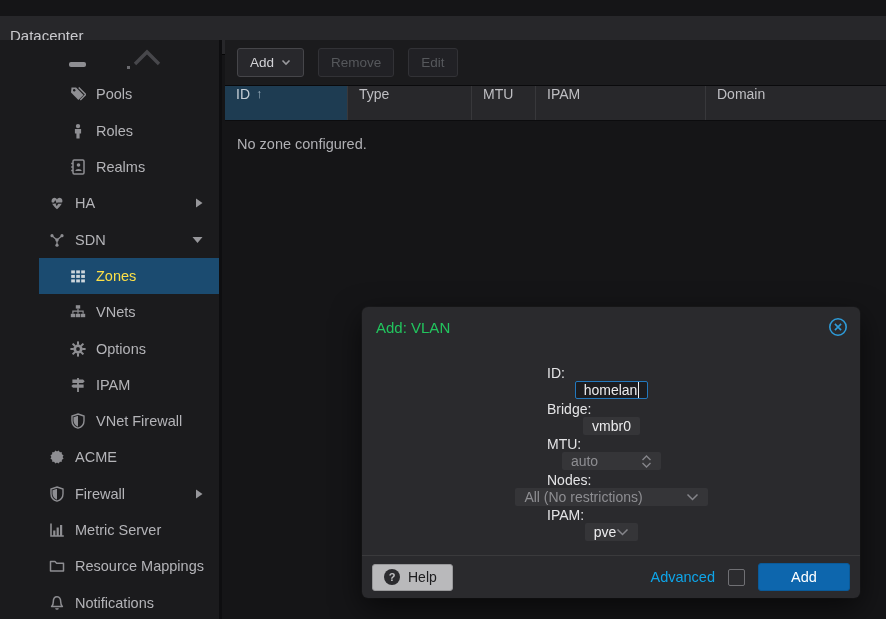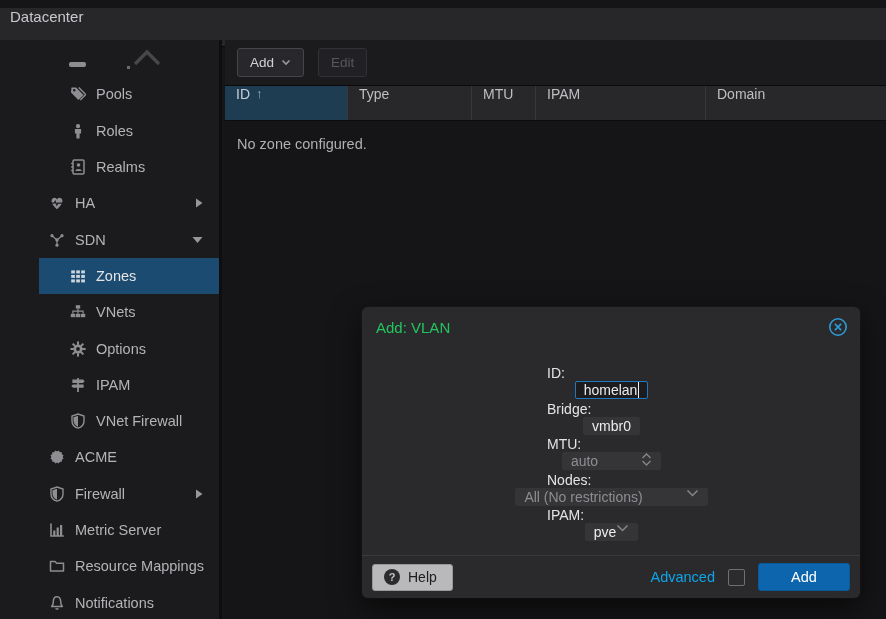--- a/index.html
+++ b/index.html
@@ -4,40 +4,40 @@
 <style>
   * { margin:0; padding:0; box-sizing:border-box; }
   html,body { width:886px; height:619px; overflow:hidden; }
   body {
     font-family:"Liberation Sans", sans-serif;
     background:#151517; color:#c6c6ca;
     position:relative;
   }
   
   .app-header {
-    position:absolute; left:0; top:8px; width:886px; height:39px;
+    position:absolute; left:0; top:16px; width:886px; height:39px;
     background:#27272a; border-bottom:1px solid #060607;
-    display:flex; align-items:flex-start; padding:0 10px;
+    display:flex; align-items:center; padding:0 10px;
   }
   .app-title { font-size:15px; color:#c9c9cd; }
 
   
   .sidebar {
     position:absolute; left:0; top:40px; width:222px; height:579px;
     background:#1b1b1d; border-right:3px solid #0e0e10;
     overflow:hidden;
     padding-left:39px;
   }
   .nav-item {
     height:36.3px; display:flex; align-items:center; gap:10px;
     padding-left:10px; position:relative; font-size:14.5px; color:#b4b4b8;
     cursor:pointer;
   }
   .nav-item.l2 { padding-left:31px; }
-  .nav-item.selected { background:#1b4b70; color:#e5e5e5; }
+  .nav-item.selected { background:#1b4b70; color:#fde047; }
   .nav-icon { width:16px; height:16px; display:inline-flex; flex:none; }
   .expander { position:absolute; right:16px; top:50%; transform:translateY(-50%); display:inline-flex; }
   
   .partial-row { position:relative; height:36.3px; }
   .partial-dash { position:absolute; left:30px; top:22px; width:17px; height:4.5px; background:#8e8e92; border-radius:2px; }
   .partial-dot { position:absolute; left:88px; top:26px; width:3px; height:3px; background:#6a6a6e; }
   .partial-chevron { position:absolute; left:94px; top:9px; }
 
   
   .main {
@@ -71,21 +71,21 @@
     background:#2a2a2d; border-radius:6px;
     box-shadow:0 10px 30px rgba(0,0,0,0.6), 0 0 0 1px #1a1a1c;
   }
   .dlg-header { height:40px; display:flex; align-items:center; padding:0 12px 0 14px; }
   .dlg-title { font-size:15px; color:#22c55e; flex:1; }
   .dlg-close { display:inline-flex; cursor:pointer; }
   .dlg-body { padding:18px 13px 0 14px; }
   .form-row { display:flex; align-items:center; height:26px; margin-bottom:9.6px;flex-direction:column; }
   .form-label { width:129px; flex:none; font-size:14px; color:#e4e4e6; }
   .field {
-    flex:1; height:26px; display:flex; padding:0 8px;
+    flex:1; height:26px; display:flex; align-items:center; padding:0 8px;
     background:#353538; color:#ececee; font-size:14px;
     border:1px solid transparent; border-radius:2px; position:relative; cursor:text;
   }
   .field.focused { background:#1c1c1f; border:1px solid #2378bd; }
   .field.dim { color:#8e8e92;gap:43px; }
   .caret { display:inline-block; width:1px; height:16px; background:#f2f2f2; margin-left:1px; }
   .field-tool { margin-left:auto; display:inline-flex; flex-direction:column; gap:1px; align-items:center; }
   .dlg-footer {
     position:absolute; left:0; right:0; bottom:0; height:43px;
     border-top:1px solid #3a3a3c; border-radius:0 0 6px 6px;
@@ -339,20 +339,23 @@
 <div class="main">
 
   <div class="toolbar">
     <span class="btn">
       <span>Add</span>
       <svg width="10" height="7" viewBox="0 0 10 7">
           <path d="M1.5 1.5 L5 5 L8.5 1.5" stroke="#9a9a9e" stroke-width="1.6" fill="none"></path>
         </svg>
     </span>
     <span class="btn disabled">
+      <span>Remove</span>
+    </span>
+    <span class="btn disabled">
       <span>Edit</span>
     </span>
   </div>
 
   <div class="grid-header">
     <span class="gh-cell gh-id sorted">
       <span>ID</span>
       <span class="sort-arrow">↑</span>
     </span>
     <span class="gh-cell gh-type">

